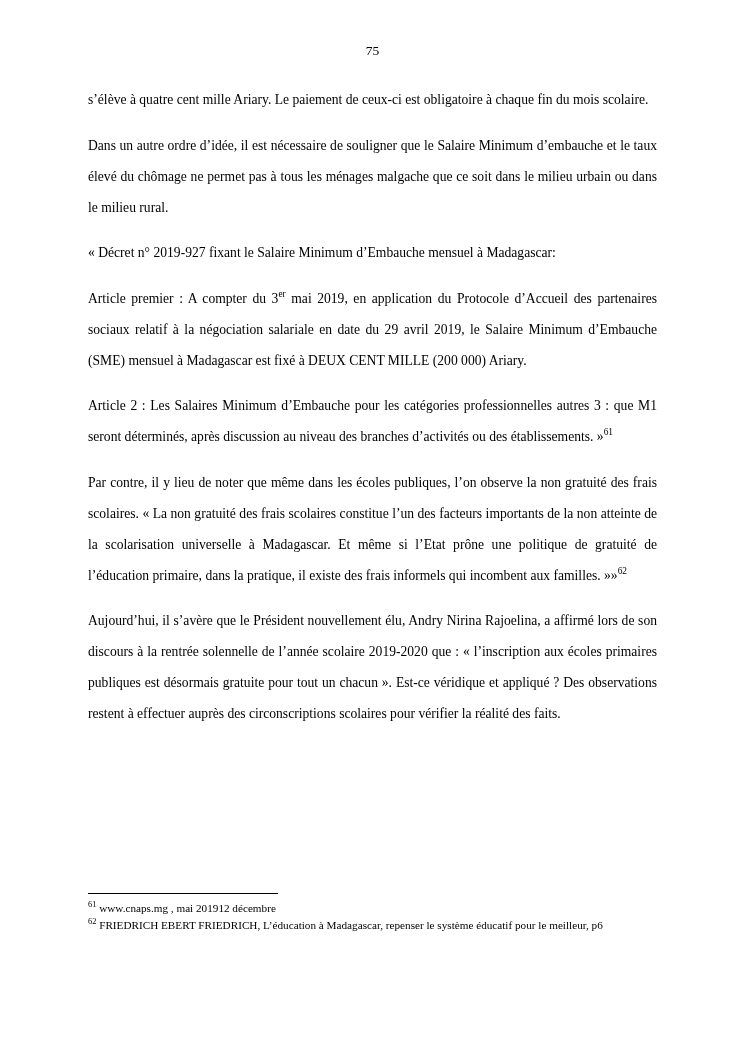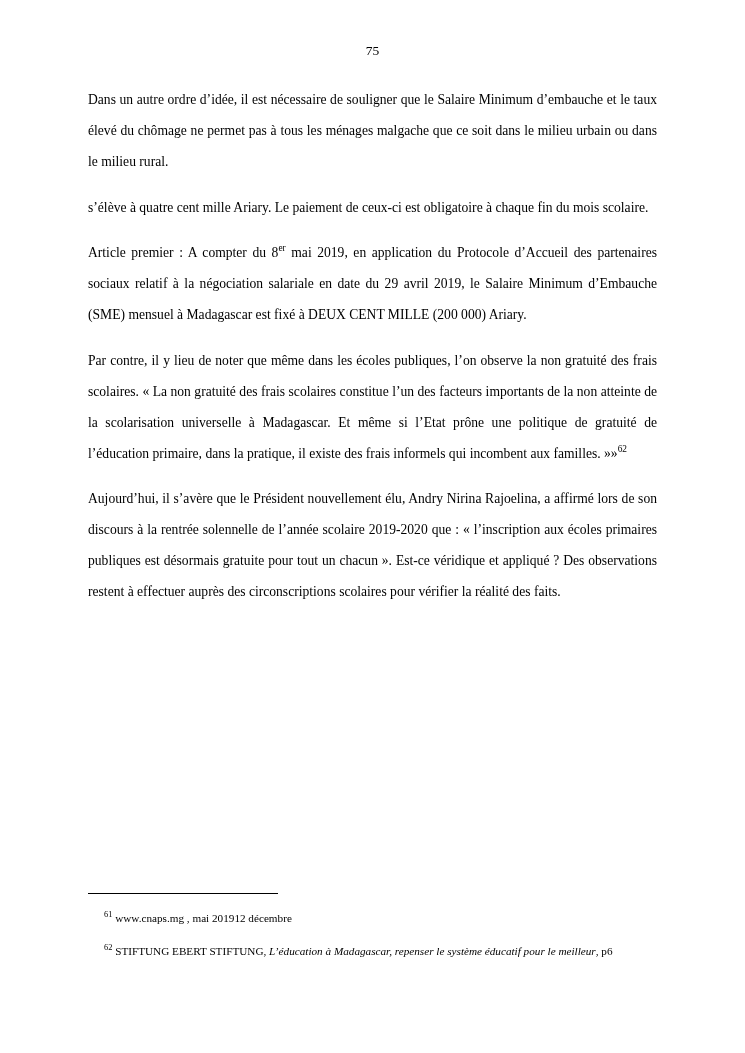--- a/index.html
+++ b/index.html
@@ -60,52 +60,53 @@
   .fn-rule {
     width: 190px;
     height: 0;
     border-top: 1px solid #000;
     margin-bottom: 6px;
   }
   .fn {
     font-size: 11.2px;
     line-height: 16.5px;
     text-align: justify;
-    margin: 16px;
+    margin: 0;
   }
   .fn sup {
     font-size: 8.4px;
   }
   .it {
-    font-style: italic;
   }
 </style>
 </head>
 <body>
 
 <div class="page">
 
   <div class="page-number">75</div>
 
   <div class="content">
 
+    <p class="para">s’élève à quatre cent mille Ariary. Le paiement de ceux-ci est obligatoire à chaque fin du mois scolaire.</p>
+
     <p class="para">Dans un autre ordre d’idée, il est nécessaire de souligner que le Salaire Minimum d’embauche et le taux élevé du chômage ne permet pas à tous les ménages malgache que ce soit dans le milieu urbain ou dans le milieu rural.</p>
 
-    <p class="para">s’élève à quatre cent mille Ariary. Le paiement de ceux-ci est obligatoire à chaque fin du mois scolaire.</p>
+    <p class="para">« Décret n° 2019-927 fixant le Salaire Minimum d’Embauche mensuel à Madagascar:</p>
 
+    <p class="para"><span class="u">Article premier :</span><span> A compter du 3</span><sup>er</sup><span> mai 2019, en application du Protocole d’Accueil des partenaires sociaux relatif à la négociation salariale en date du 29 avril 2019, le Salaire Minimum d’Embauche (SME) mensuel à Madagascar est fixé à DEUX CENT MILLE (200 000) Ariary.</span></p>
 
-    <p class="para"><span class="u">Article premier :</span><span> A compter du 8</span><sup>er</sup><span> mai 2019, en application du Protocole d’Accueil des partenaires sociaux relatif à la négociation salariale en date du 29 avril 2019, le Salaire Minimum d’Embauche (SME) mensuel à Madagascar est fixé à DEUX CENT MILLE (200 000) Ariary.</span></p>
-
+    <p class="para"><span class="u">Article 2 :</span><span> Les Salaires Minimum d’Embauche pour les catégories professionnelles autres  3 : que M1 seront   déterminés, après discussion au niveau des branches d’activités ou des établissements. »</span><sup>61</sup></p>
 
 
     <p class="para"><span>Par contre, il y lieu de noter que même dans les écoles publiques, l’on observe la non gratuité des frais scolaires. « La non gratuité des frais scolaires constitue l’un des facteurs importants de la non atteinte de la scolarisation universelle à Madagascar. Et même si l’Etat prône une politique de gratuité de l’éducation primaire, dans la pratique,  il  existe  des frais informels qui incombent aux familles. »»</span><sup>62</sup></p>
 
     <p class="para">Aujourd’hui, il s’avère que le Président nouvellement élu, Andry Nirina Rajoelina, a affirmé lors de son discours à  la rentrée solennelle de l’année scolaire 2019-2020 que : « l’inscription aux écoles primaires publiques est désormais gratuite pour tout un chacun ». Est-ce  véridique et appliqué ? Des observations restent à effectuer auprès des circonscriptions scolaires pour vérifier la réalité des faits.</p>
 
   </div>
 
   <div class="footnotes">
     <div class="fn-rule"></div>
     <p class="fn"><sup>61</sup><span> www.cnaps.mg ,  mai 201912 décembre</span></p>
-    <p class="fn"><sup>62</sup><span> STIFTUNG EBERT STIFTUNG, </span><span class="it">L’éducation à Madagascar, repenser le système éducatif pour le meilleur</span><span>, p6</span></p>
+    <p class="fn"><sup>62</sup><span> FRIEDRICH EBERT FRIEDRICH, </span><span class="it">L’éducation à Madagascar, repenser le système éducatif pour le meilleur</span><span>, p6</span></p>
   </div>
 
 </div>
 
 </body></html>

